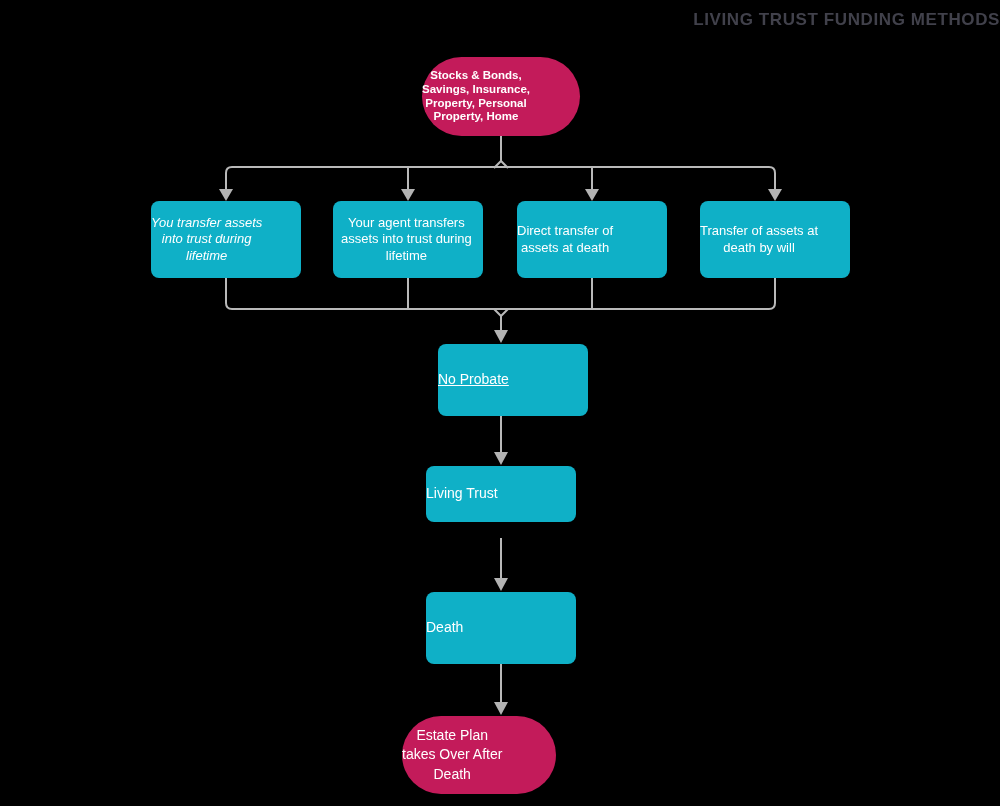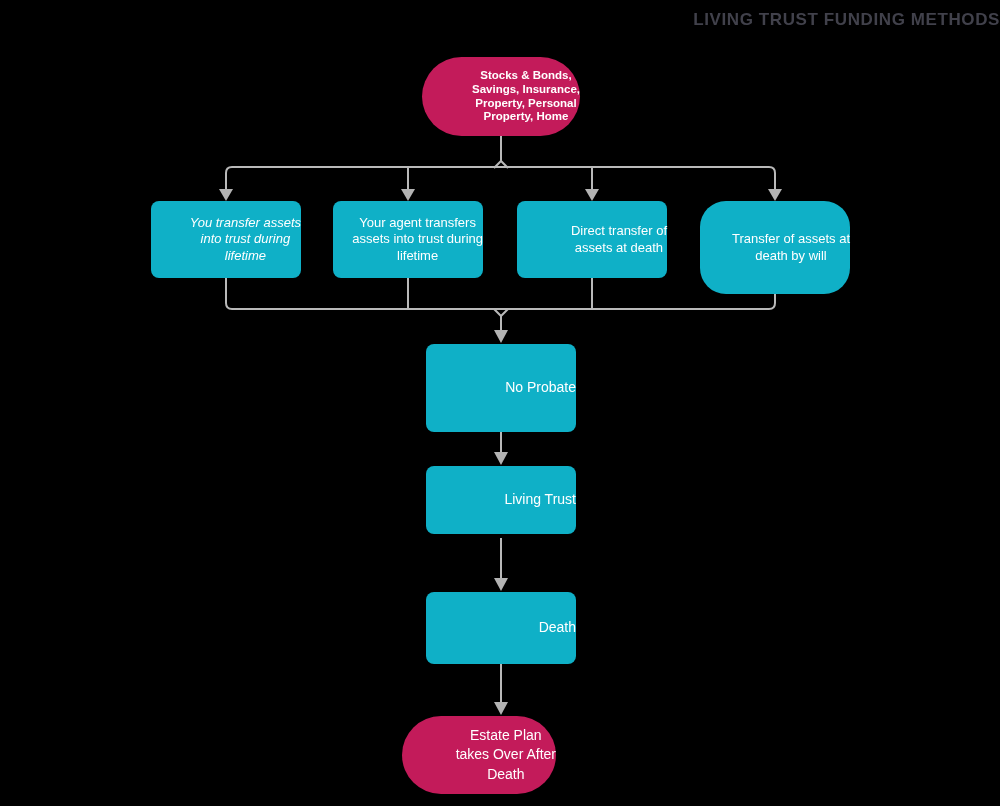--- a/index.html
+++ b/index.html
@@ -13,37 +13,37 @@
     width:1000px;height:806px;overflow:hidden;
   }
   .canvas{position:relative;width:1000px;height:806px;background:var(--background);}
   .title{
     position:absolute;left:0;top:10px;width:1000px;
     text-align:right;font-size:17px;font-weight:bold;letter-spacing:.6px;
     color:var(--title_text);
   }
   svg.connectors{position:absolute;left:0;top:0;}
   .node{
-    position:absolute;display:flex;align-items:center;justify-content:flex-end;
+    position:absolute;display:flex;align-items:center;justify-content:flex-start;
     color:var(--node_text);text-align:center;box-sizing:border-box;
   }
   .node-label{white-space:pre-line;}
   .rect{background:var(--teal);border-radius:8px;font-size:13px;line-height:1.27;}
   .rect-big{font-size:14px;}
   .stadium{background:var(--crimson);border-radius:40px;}
   .stadium-top{font-size:11.5px;font-weight:bold;line-height:1.18;}
   .stadium-bottom{font-size:14px;line-height:1.4;}
   
   .n-assets{left:422px;top:57px;width:158px;height:79px;}
   .n-m1{left:151px;top:201px;width:150px;height:77px;font-style:italic;}
   .n-m2{left:333px;top:201px;width:150px;height:77px;padding-left:8px;}
   .n-m3{left:517px;top:201px;width:150px;height:77px;}
-  .n-m4{left:700px;top:201px;width:150px;height:93px;border-radius:26px;}
-  .n-np{left:426px;top:344px;width:150px;height:88px;}
-  .n-lt{left:426px;top:466px;width:150px;height:68px;}
+  .n-m4{left:700px;top:201px;width:150px;height:77px;}
+  .n-np{left:438px;top:344px;width:150px;height:72px;text-decoration:underline;}
+  .n-lt{left:426px;top:466px;width:150px;height:56px;}
   .n-de{left:426px;top:592px;width:150px;height:72px;}
   .n-ep{left:402px;top:716px;width:154px;height:78px;}
   .line{stroke:var(--connector);stroke-width:2;fill:none;}
   .head{fill:var(--arrowhead);stroke:none;}
 </style>
 </head>
 <body>
 
 <div class="canvas">
 

